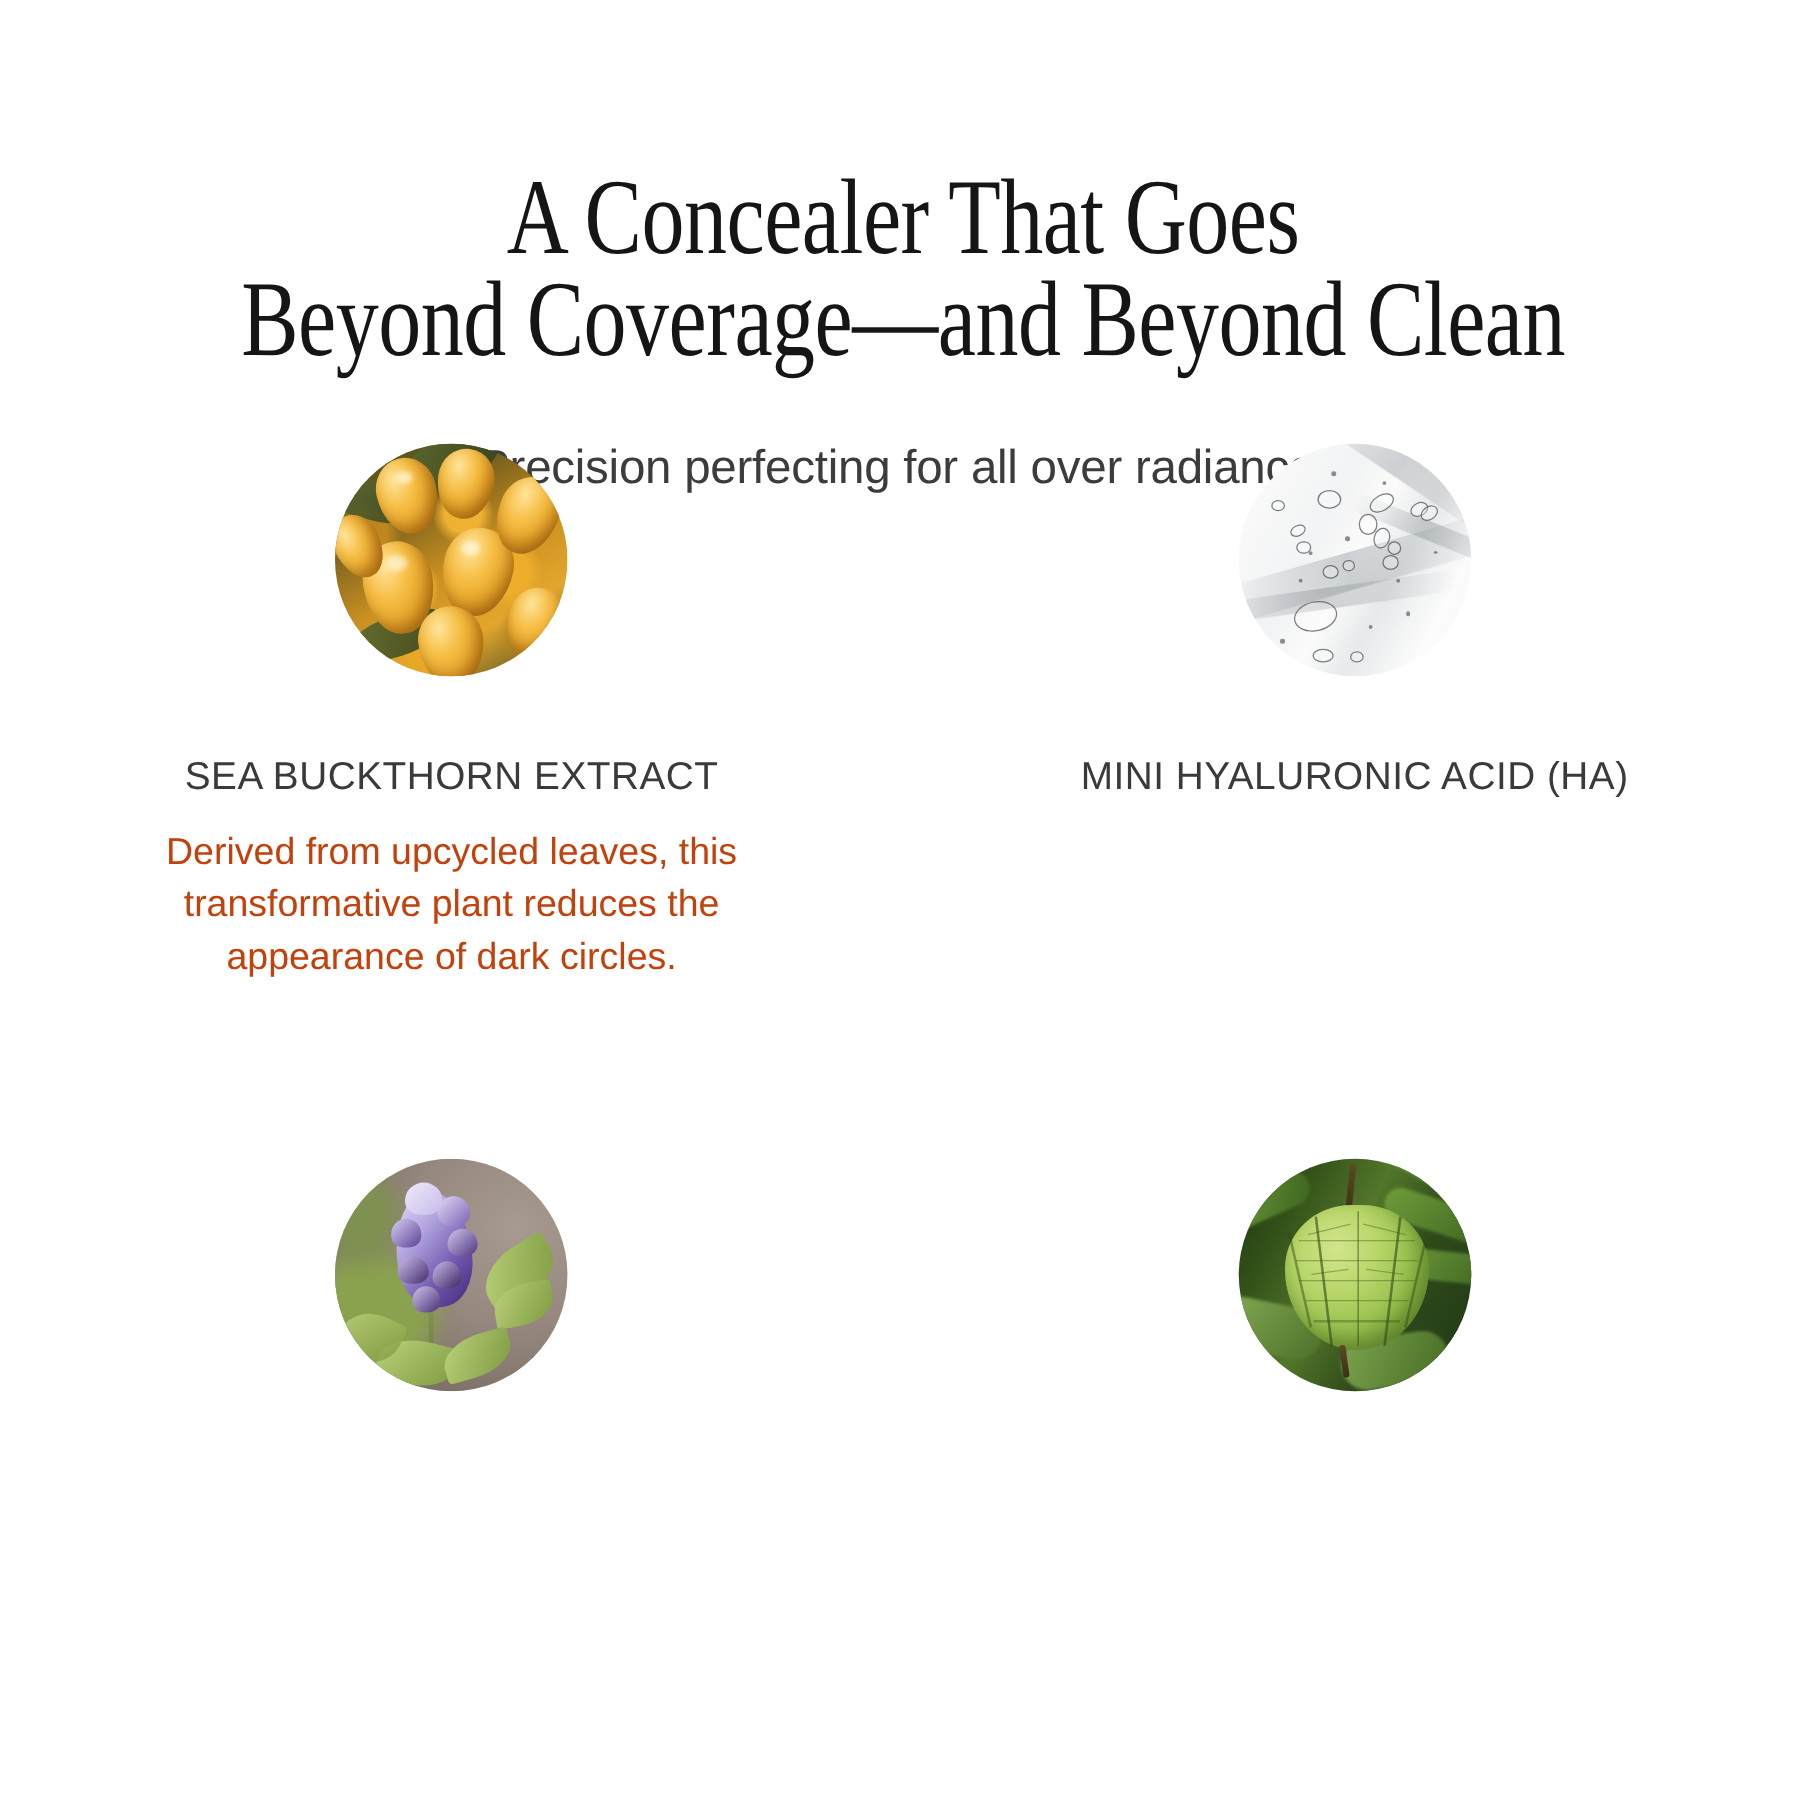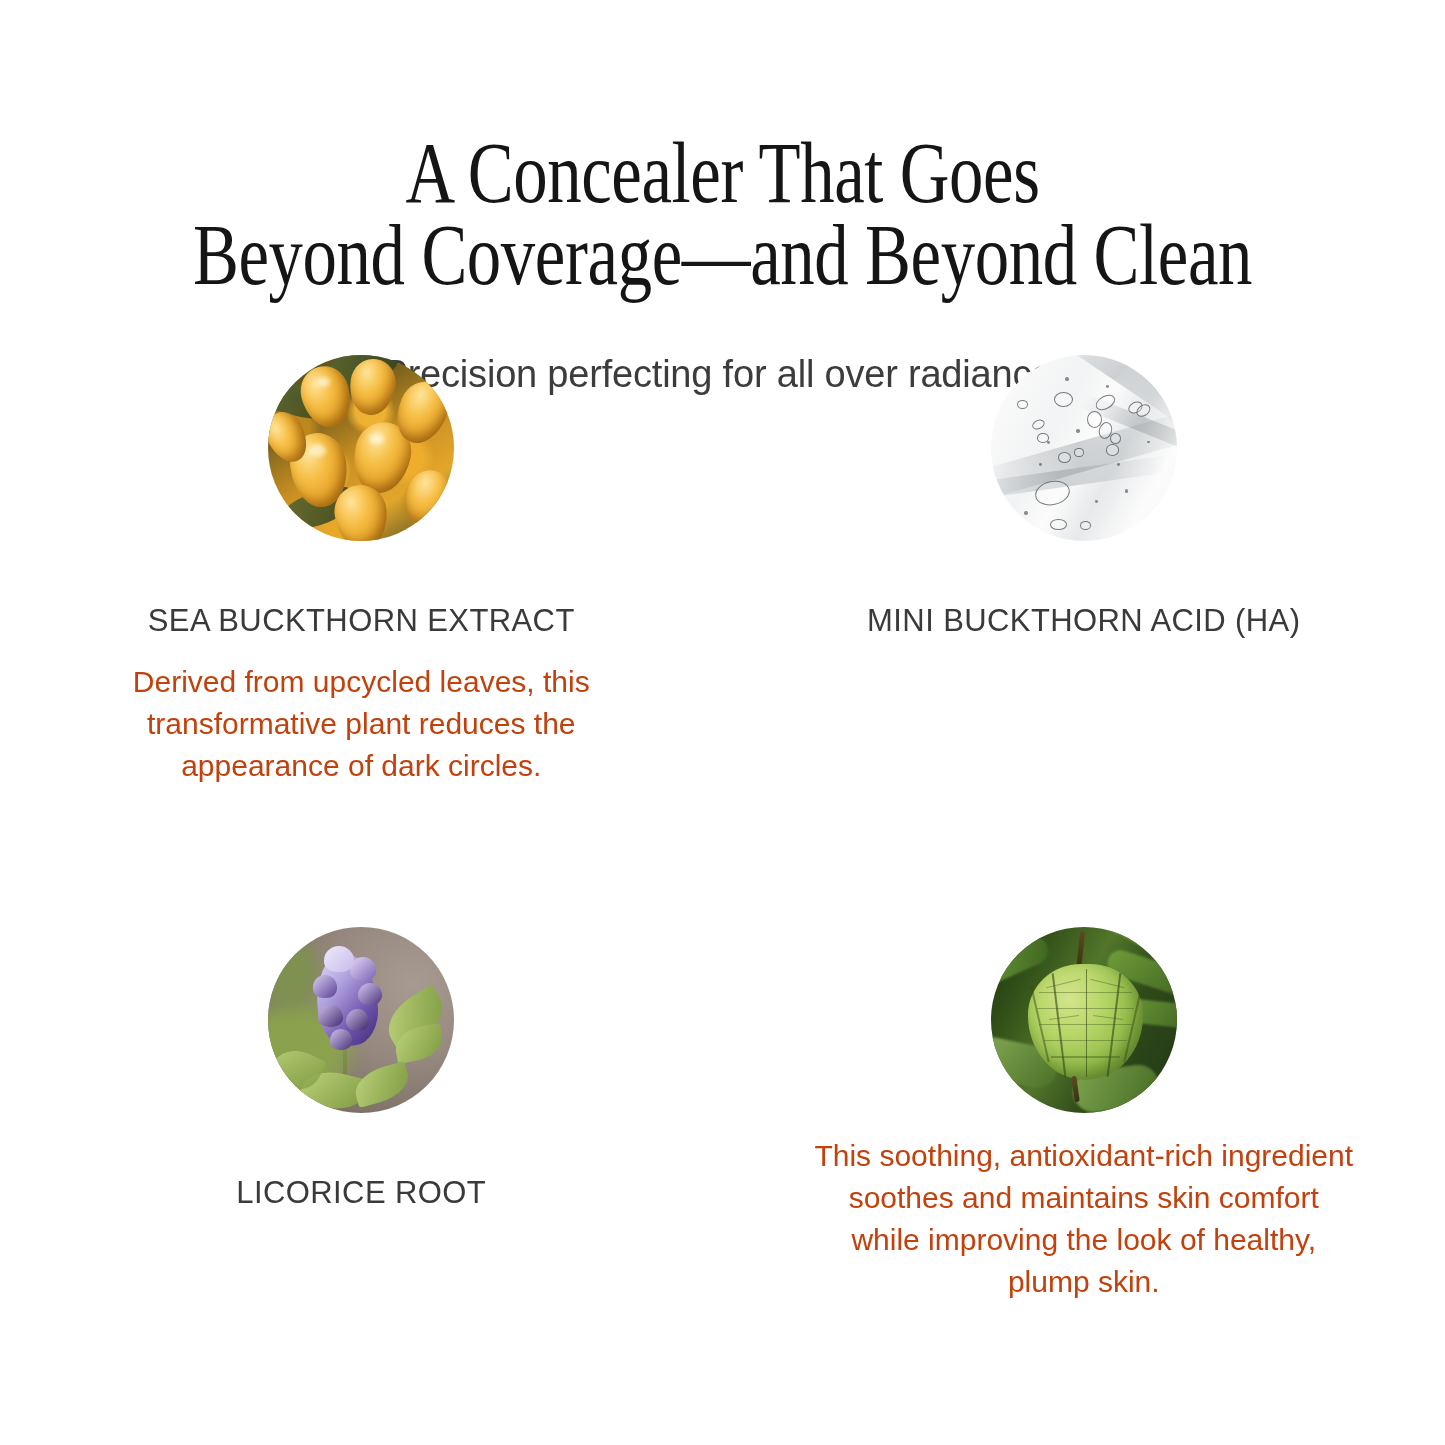--- a/index.html
+++ b/index.html
@@ -271,21 +271,21 @@
         <div class="spk" style="left:30%;top:46%;width:1.6%;height:1.6%;"></div>
         <div class="spk" style="left:46%;top:40%;width:1.8%;height:1.8%;"></div>
         <div class="spk" style="left:68%;top:58%;width:1.6%;height:1.6%;"></div>
         <div class="spk" style="left:72%;top:72%;width:2%;height:2%;"></div>
         <div class="spk" style="left:56%;top:78%;width:1.6%;height:1.6%;"></div>
         <div class="spk" style="left:18%;top:84%;width:1.8%;height:1.8%;"></div>
         <div class="spk" style="left:62%;top:16%;width:1.5%;height:1.5%;"></div>
         <div class="spk" style="left:84%;top:46%;width:1.5%;height:1.5%;"></div>
         <div class="spk" style="left:26%;top:58%;width:1.5%;height:1.5%;"></div>
       </div>
-      <div class="card-title">MINI BUCKTHORN ACID (HA)</div>
+      <div class="card-title">MINI HYALURONIC ACID (HA)</div>
     </div>
 
   </div>
 
   <div class="row row-2">
 
     <div class="cell">
       <div class="circle img-licorice">
         <div class="bgblur" style="left:-14%;top:40%;width:58%;height:52%;background:#8aa24e;"></div>
         <div class="bgblur" style="left:-6%;top:6%;width:34%;height:38%;background:#7f9150;"></div>
@@ -297,21 +297,20 @@
         <div class="floret" style="left:48%;top:30%;width:13%;height:12%;background:linear-gradient(135deg,#d2c7ee,#4e357f);"></div>
         <div class="floret" style="left:27%;top:42%;width:13%;height:12%;background:linear-gradient(135deg,#cdbfec,#432c6e);"></div>
         <div class="floret" style="left:42%;top:44%;width:12%;height:12%;background:linear-gradient(135deg,#c8b9e8,#3b2663);"></div>
         <div class="floret" style="left:33%;top:55%;width:12%;height:11%;background:linear-gradient(135deg,#cfc3ea,#4a3378);"></div>
         <div class="gleaf" style="left:62%;top:38%;width:34%;height:22%;transform:rotate(-32deg);"></div>
         <div class="gleaf" style="left:68%;top:54%;width:26%;height:18%;transform:rotate(-10deg);"></div>
         <div class="gleaf" style="left:18%;top:78%;width:34%;height:20%;transform:rotate(14deg);"></div>
         <div class="gleaf" style="left:46%;top:76%;width:30%;height:18%;transform:rotate(-16deg);"></div>
         <div class="gleaf" style="left:2%;top:66%;width:26%;height:22%;transform:rotate(26deg);opacity:.85;"></div>
       </div>
-      <div class="card-title">LICORICE ROOT</div>
     </div>
 
     <div class="cell">
       <div class="circle img-gooseberry">
         <div class="blade" style="left:56%;top:-6%;width:52%;height:16%;transform:rotate(28deg);"></div>
         <div class="blade" style="left:62%;top:18%;width:48%;height:14%;transform:rotate(18deg);"></div>
         <div class="blade" style="left:66%;top:40%;width:44%;height:13%;transform:rotate(6deg);"></div>
         <div class="blade" style="left:-8%;top:10%;width:40%;height:15%;transform:rotate(-24deg);"></div>
         <div class="blade" style="left:-10%;top:62%;width:46%;height:22%;transform:rotate(12deg);background:linear-gradient(120deg,#86ab56,#4c7128);"></div>
         <div class="blade" style="left:44%;top:76%;width:46%;height:22%;transform:rotate(-8deg);background:linear-gradient(120deg,#7da44e,#456b24);"></div>
@@ -327,18 +326,17 @@
           <div class="vein" style="left:10%;top:52%;width:80%;"></div>
           <div class="vein" style="left:14%;top:66%;width:72%;"></div>
           <div class="vein" style="left:20%;top:80%;width:60%;"></div>
           <div class="vein" style="left:16%;top:16%;width:30%;transform:rotate(-14deg);"></div>
           <div class="vein" style="left:54%;top:16%;width:30%;transform:rotate(14deg);"></div>
           <div class="vein" style="left:18%;top:46%;width:26%;transform:rotate(-8deg);"></div>
           <div class="vein" style="left:56%;top:46%;width:26%;transform:rotate(8deg);"></div>
         </div>
         <div class="stalk" style="left:44%;top:80%;width:5px;height:14%;transform:rotate(-8deg);"></div>
       </div>
-      <div class="card-body">This soothing, antioxidant-rich ingredient soothes and maintains skin comfort while improving the look of healthy, plump skin.</div>
     </div>
 
   </div>
 
 </div>
 
 </body></html>

